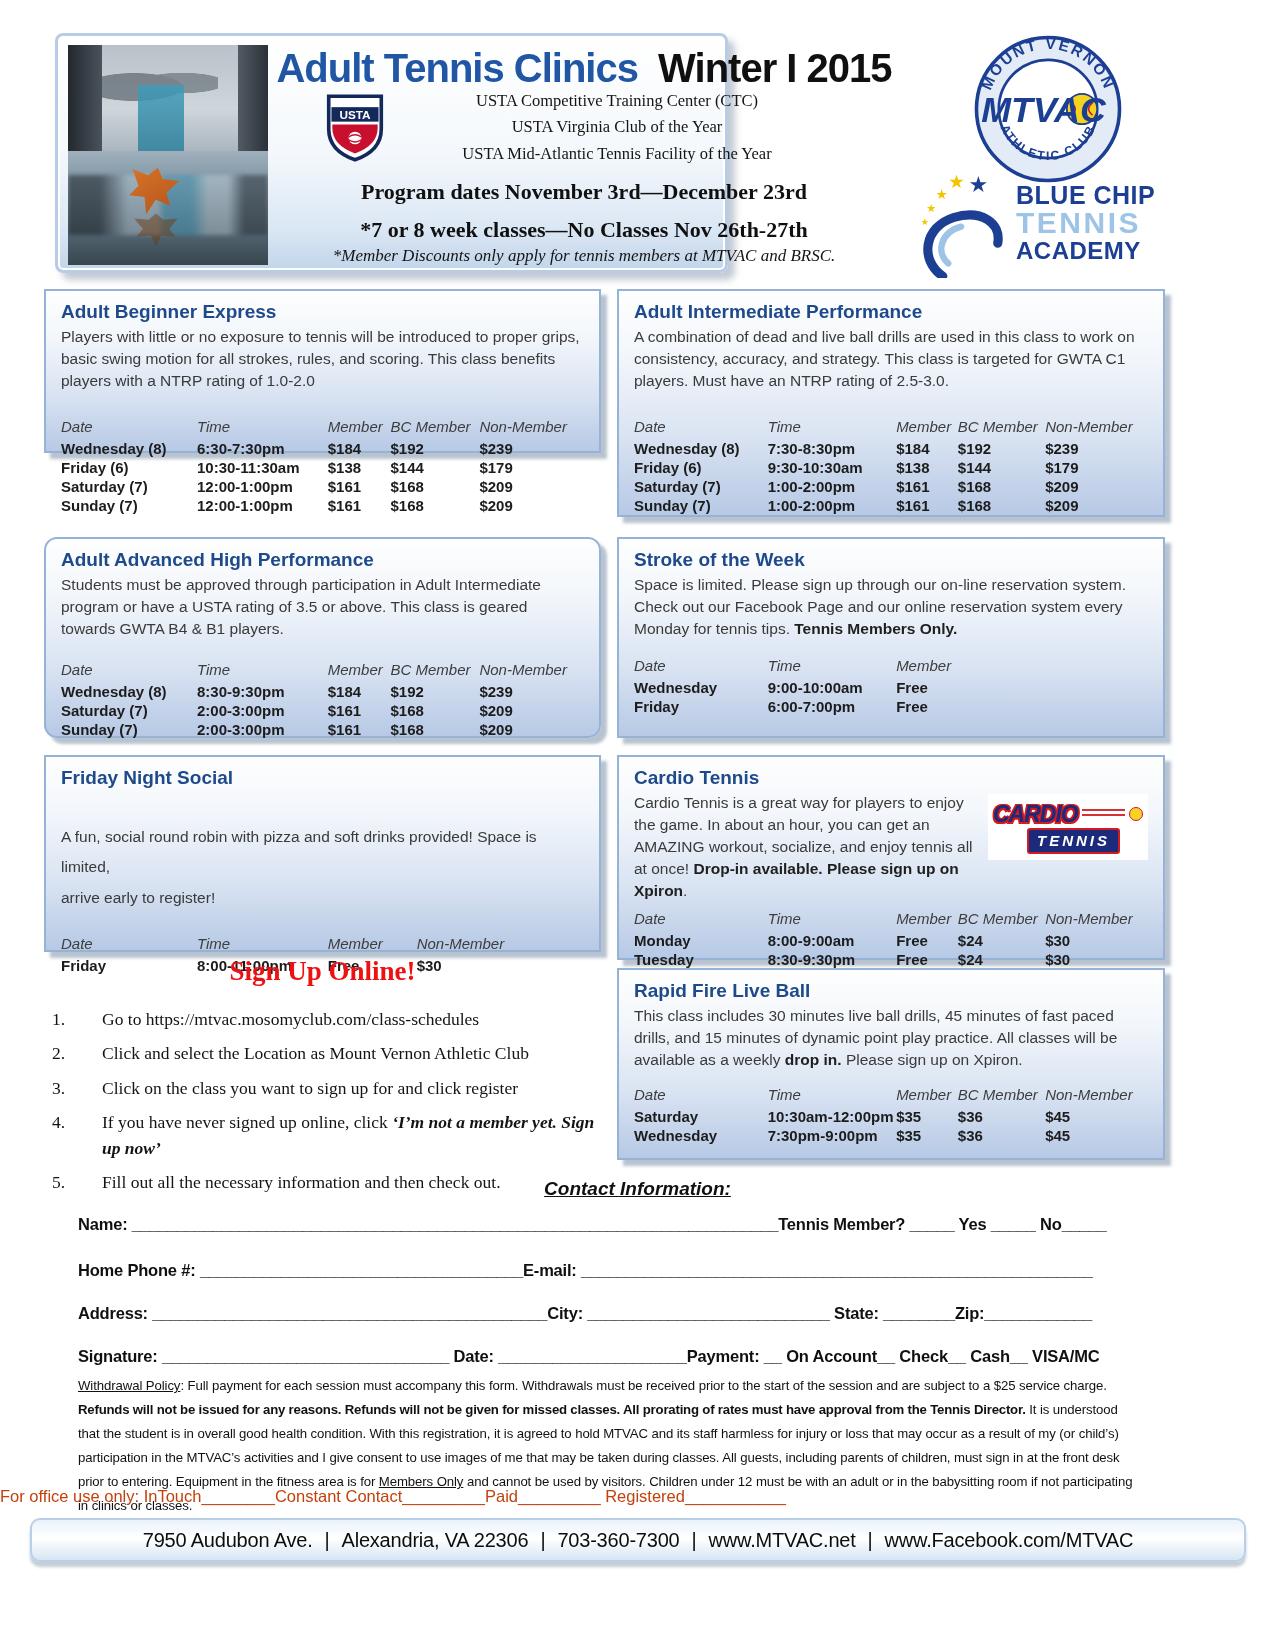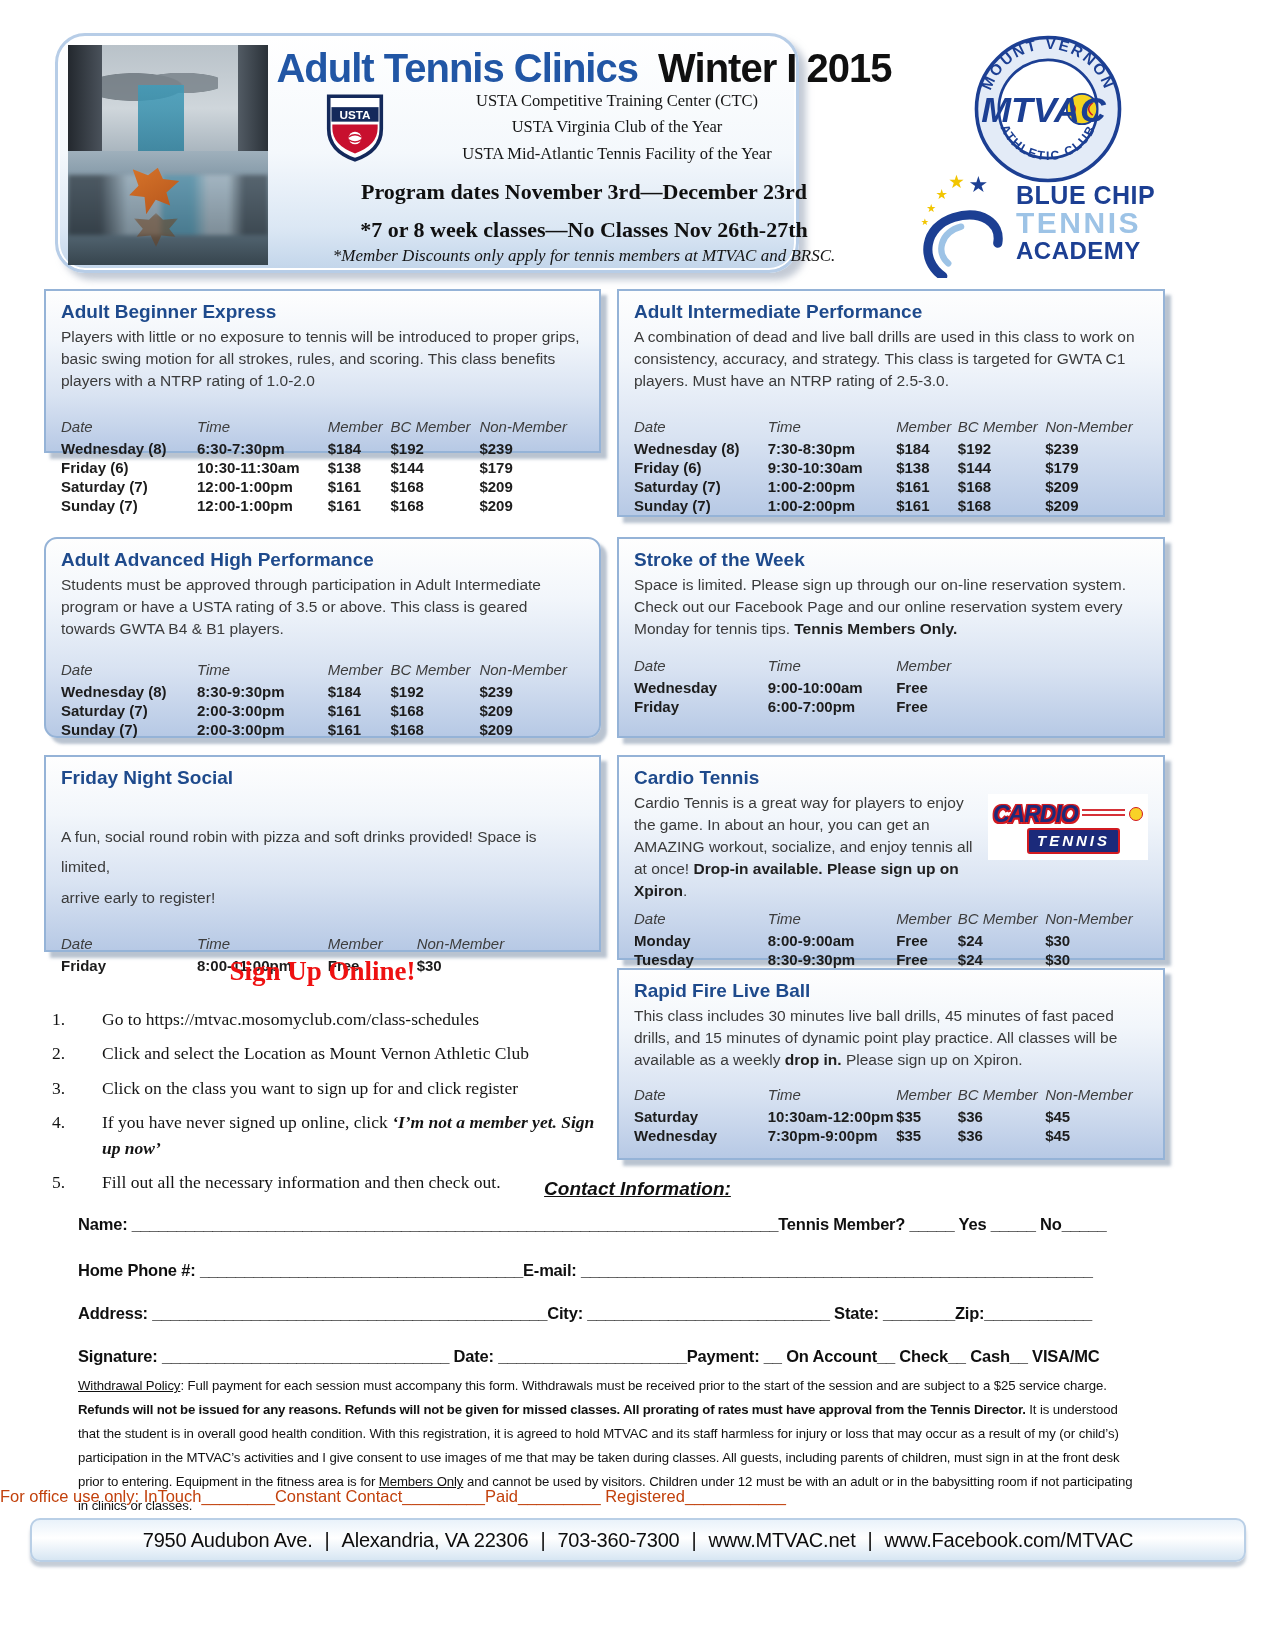--- a/index.html
+++ b/index.html
@@ -1,21 +1,21 @@
 <!DOCTYPE html>
 <html><head>
 <meta charset="utf-8">
 <style>
   * { margin:0; padding:0; box-sizing:border-box; }
   html,body { background:#ffffff; }
   body { width:1275px; height:1650px; position:relative; font-family:"Liberation Sans",sans-serif; color:#1a1a1a; overflow:hidden; }
   .page { position:absolute; inset:0; }
 
   
-  .header-box { position:absolute; left:55px; top:33px; width:744px; height:240px; border-radius:30px;
+  .header-box { position:absolute; left:55px; top:33px; width:673px; height:240px; border-radius:8px;
     border:3px solid #b7cde7; background:linear-gradient(180deg,#ffffff 0%,#f4f8fc 50%,#dbe7f4 82%,#c2d5ea 100%);
     box-shadow:7px 7px 7px rgba(145,158,178,.55), inset 0 0 0 2px #ffffff; }
   .photo { position:absolute; left:10px; top:9px; width:200px; height:220px; overflow:hidden; background:#8d9aa6; }
   .ph-sky { position:absolute; left:0; top:0; width:100%; height:48%; background:linear-gradient(180deg,#b9c2c9 0%,#cfd6db 60%,#aab6bf 100%); }
   .ph-b1 { position:absolute; left:0; top:0; width:34px; height:115px; background:linear-gradient(90deg,#23282e,#4a525b); }
   .ph-b2 { position:absolute; left:70px; top:40px; width:46px; height:70px; background:linear-gradient(180deg,#3f9cba,#2e7e9a); opacity:.85; }
   .ph-b3 { position:absolute; right:0; top:0; width:30px; height:112px; background:linear-gradient(270deg,#2a3138,#525b64); }
   .ph-trees { position:absolute; left:30px; top:18px; width:120px; height:40px; background:radial-gradient(ellipse at 30% 60%, #5c666e 0 40%, transparent 42%), radial-gradient(ellipse at 70% 50%, #6a747c 0 35%, transparent 37%); opacity:.7; }
   .ph-water { position:absolute; left:0; bottom:0; width:100%; height:52%; background:linear-gradient(180deg,#9fb0bc 0%,#7d93a2 30%,#50626e 75%,#37454e 100%); }
   .ph-refl { position:absolute; left:0; bottom:30px; width:100%; height:60px; background:linear-gradient(90deg,rgba(30,35,40,.55) 0 16%, rgba(200,215,225,.35) 30% 45%, rgba(62,150,180,.45) 48% 62%, rgba(230,240,245,.3) 70% 80%, rgba(40,46,52,.5) 88% 100%); filter:blur(2px); }

